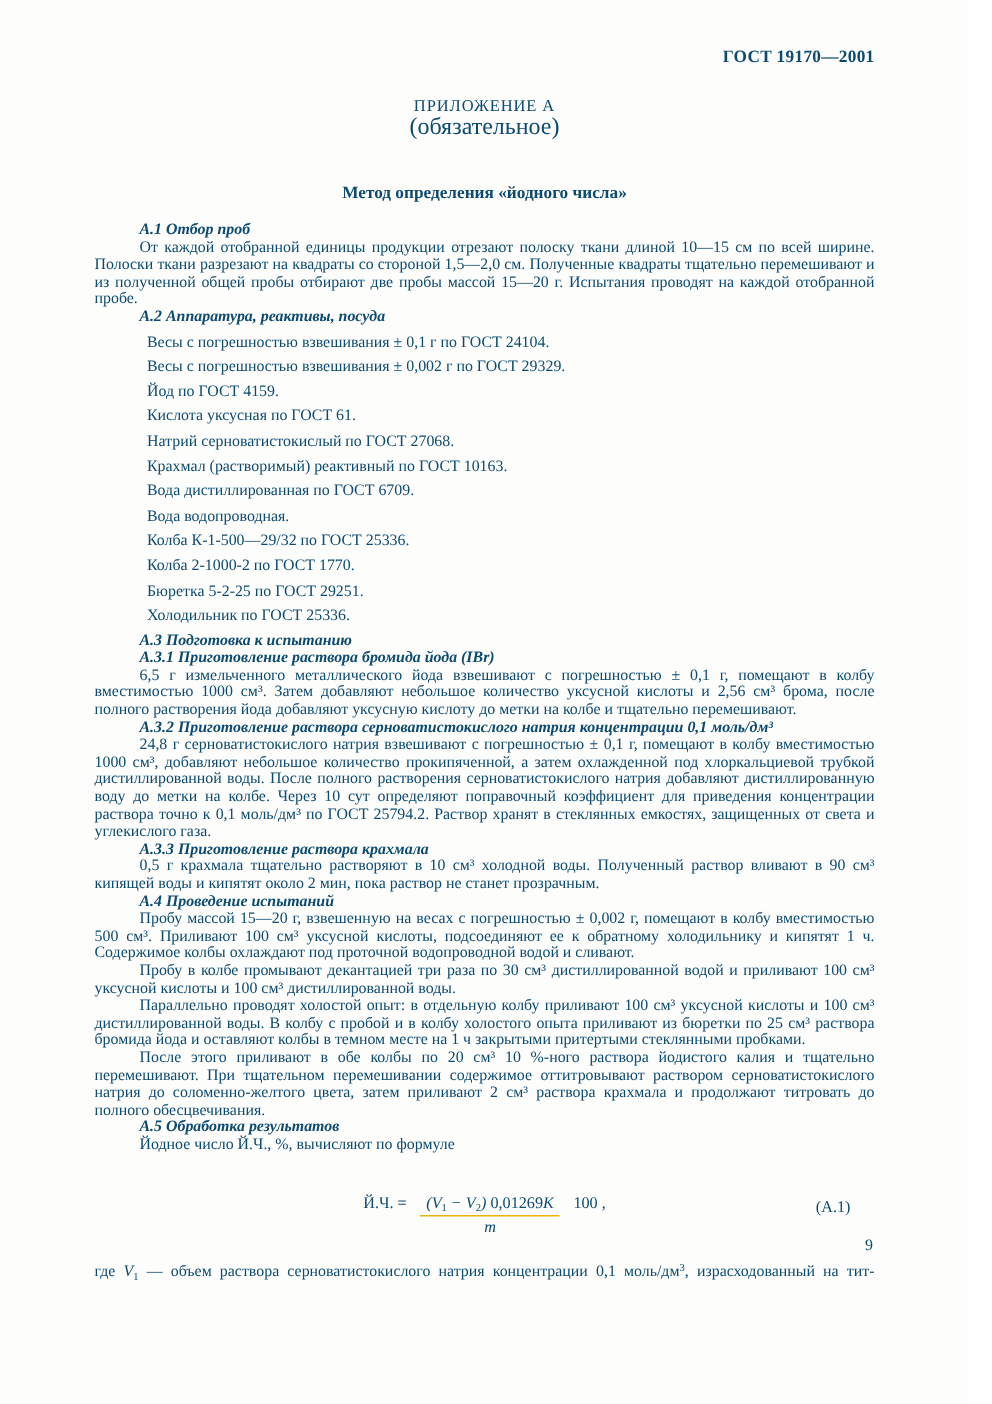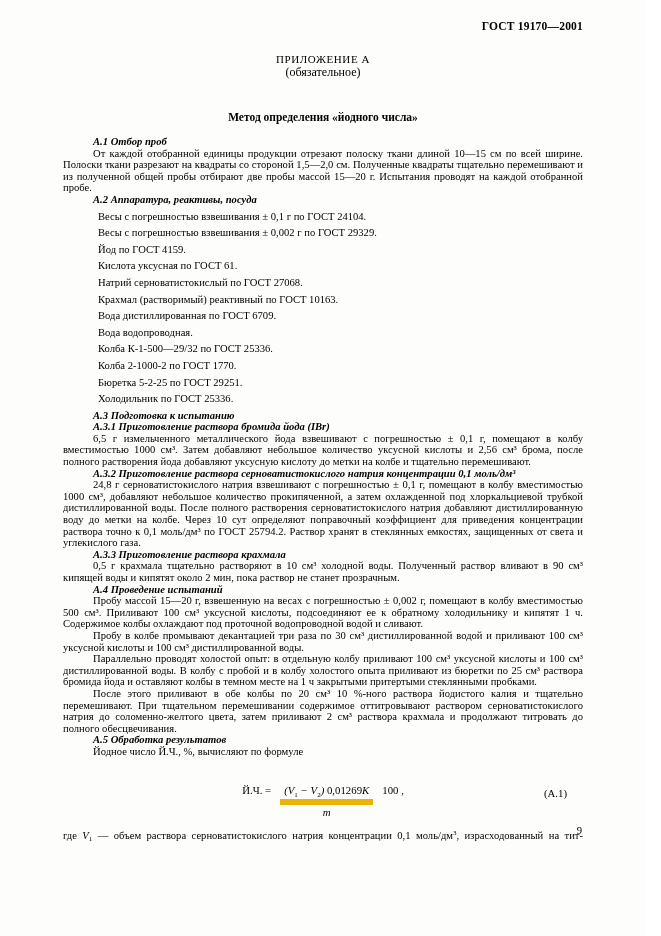--- a/index.html
+++ b/index.html
@@ -2,41 +2,41 @@
 <html><head>
 <meta charset="utf-8">
 <style>
   html, body { margin: 0; padding: 0; background: #ffffff; }
   .page {
     position: relative;
     width: 645px; height: 936px;
     box-sizing: border-box;
     background: #fdfdfc;
     font-family: "Liberation Serif", "DejaVu Serif", serif;
-    color: #000000;
-    padding: 20px 62px 0 63px;
+    color: #0c4a6e;
+    padding: 32px 62px 0 63px;
     overflow: hidden;
   }
   .doc-number {
     text-align: right;
     font-weight: bold;
     font-size: 11.5px;
     line-height: 12px;
     letter-spacing: 0.2px;
   }
   .appendix {
     text-align: center;
     font-size: 11px;
     line-height: 12px;
     margin-top: 21px;
     letter-spacing: 0.6px;
   }
   .appendix-note {
     text-align: center;
-    font-size: 12px;
+    font-size: 16px;
     line-height: 11px;
     margin-top: 2px;
   }
   .doc-title {
     text-align: center;
     font-weight: bold;
     font-size: 11.5px;
     line-height: 12px;
     margin-top: 33px;
     margin-bottom: 13px;
@@ -70,21 +70,21 @@
   }
   .f-lhs { margin-right: 5px; }
   .frac {
     display: inline-flex;
     flex-direction: column;
     align-items: center;
     margin: 0 4px;
   }
   .frac .num {
     padding: 0 4px 1px 4px;
-    border-bottom: 6px solid #eab308;
+    border-bottom: 1px solid #eab308;
     white-space: pre;
   }
   .frac .den { padding-top: 1px; }
   .f-mult { margin-left: 5px; white-space: pre; }
   .f-label {
     position: absolute;
     right: 16px;
     top: 3px;
   }
   .where {

